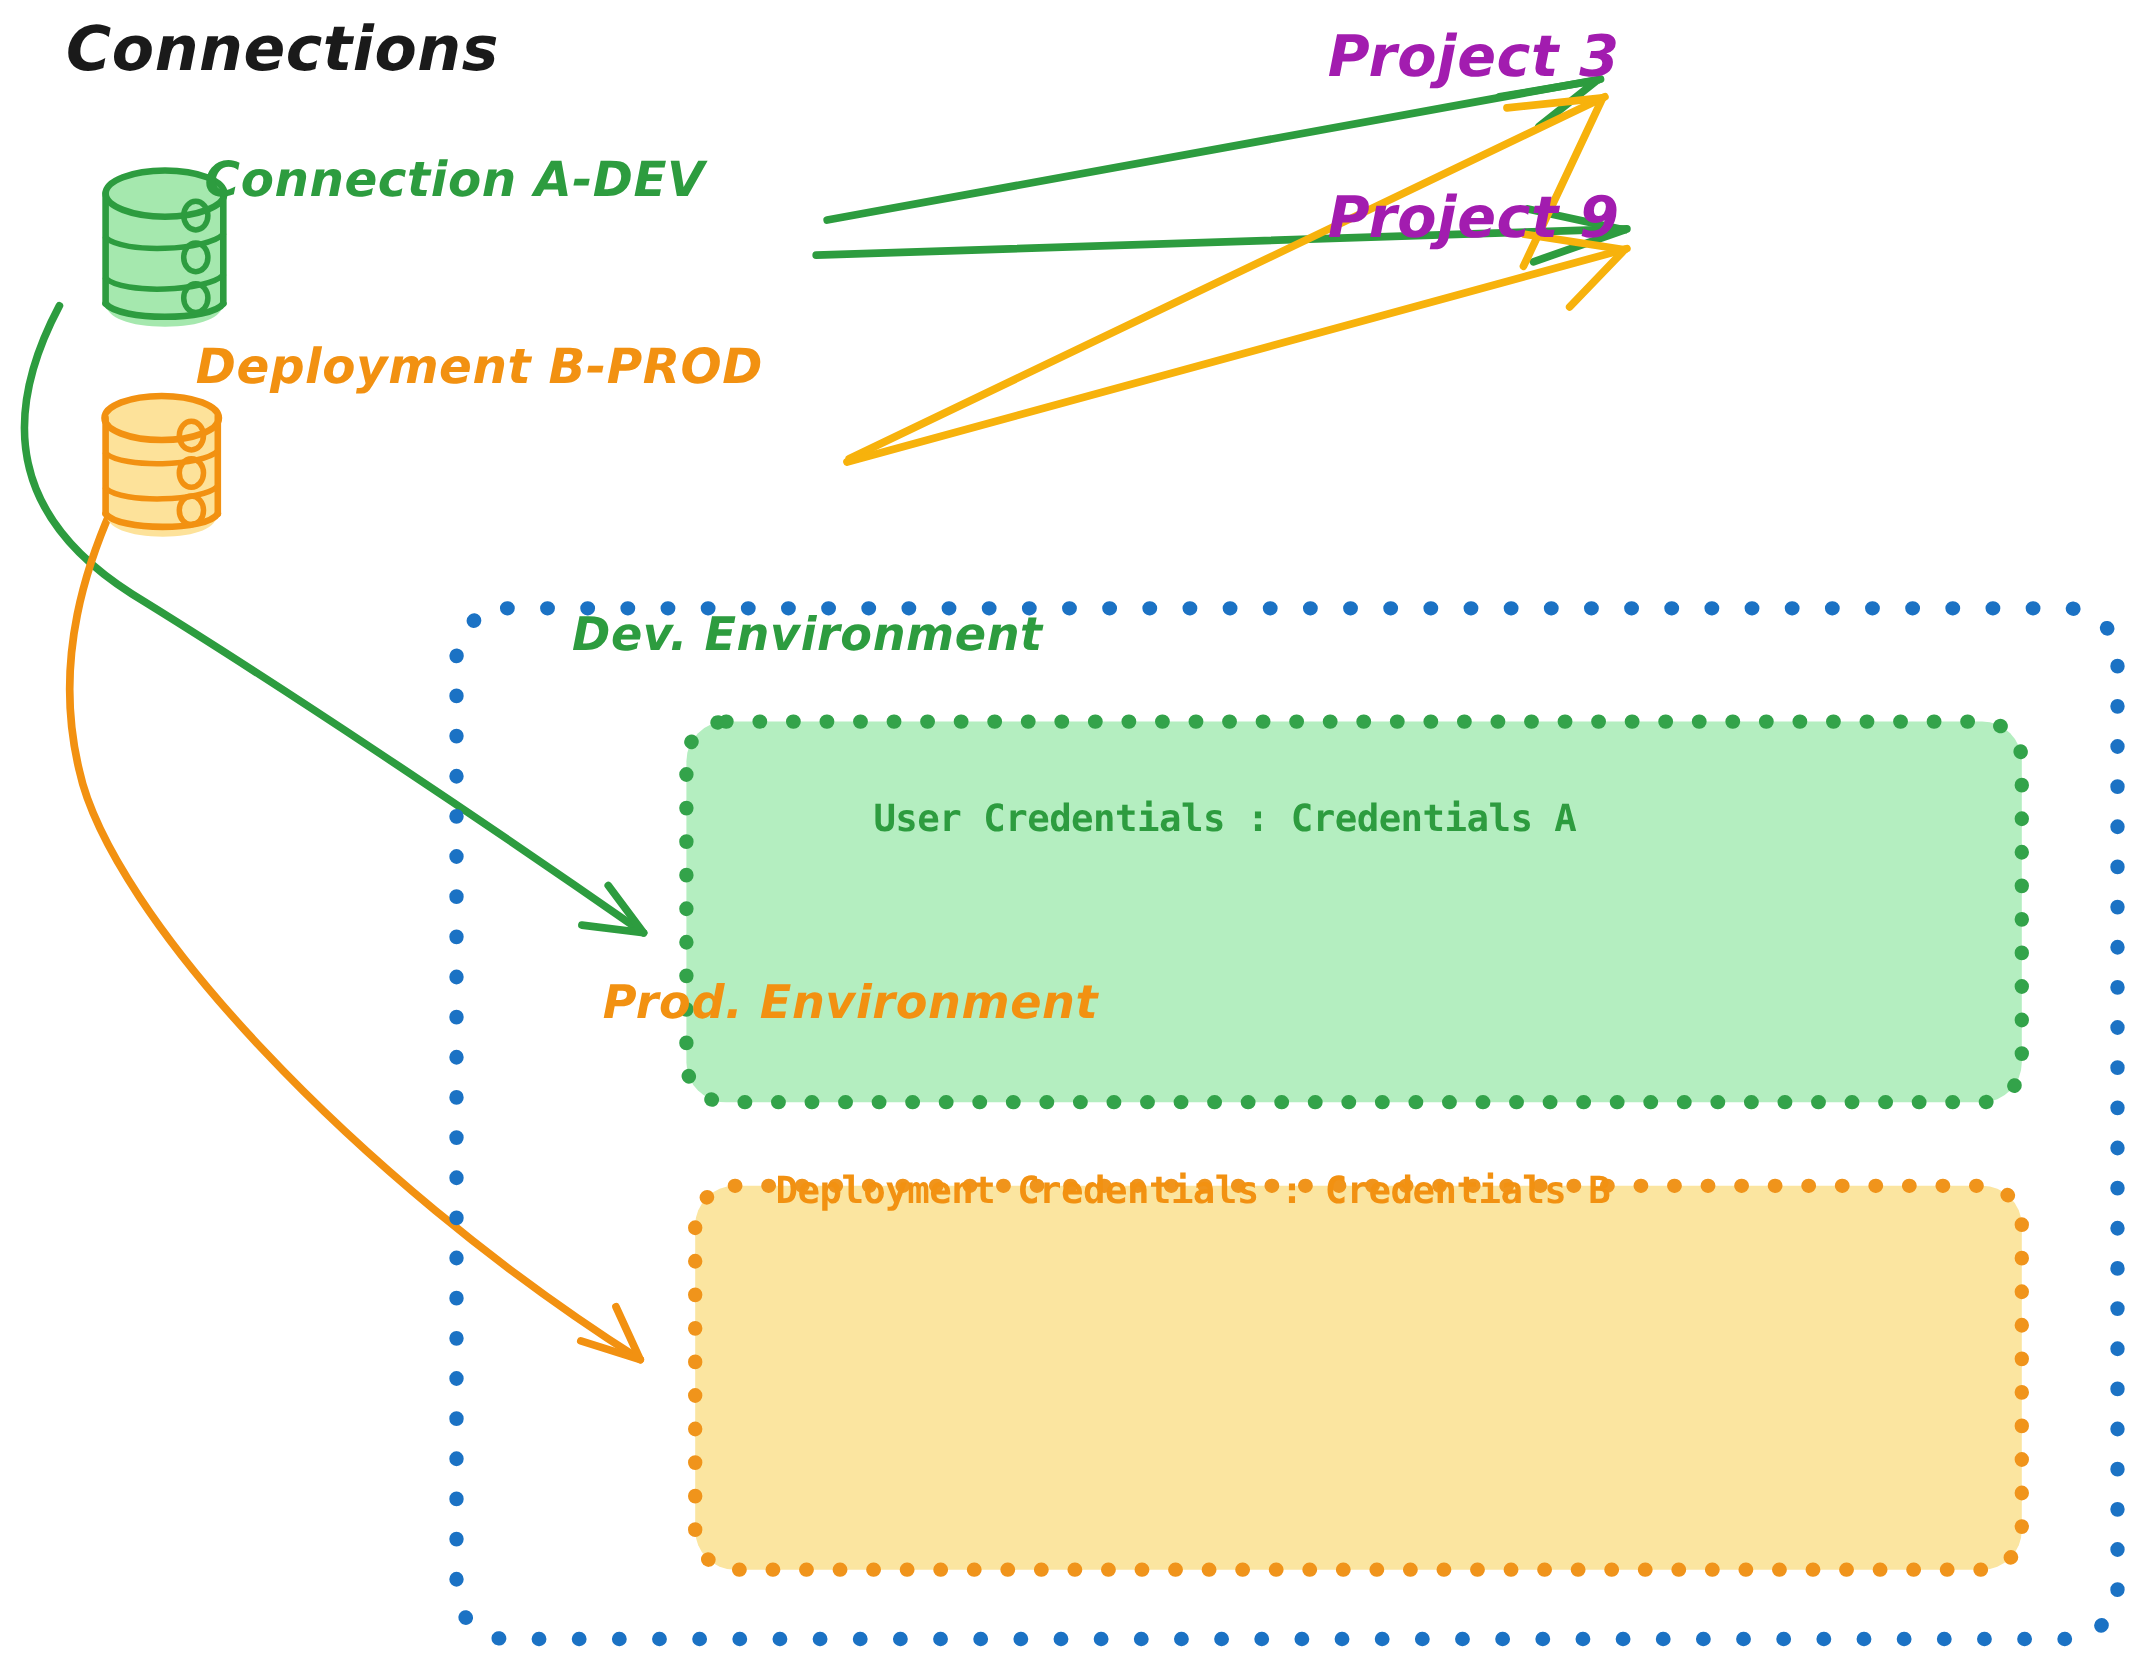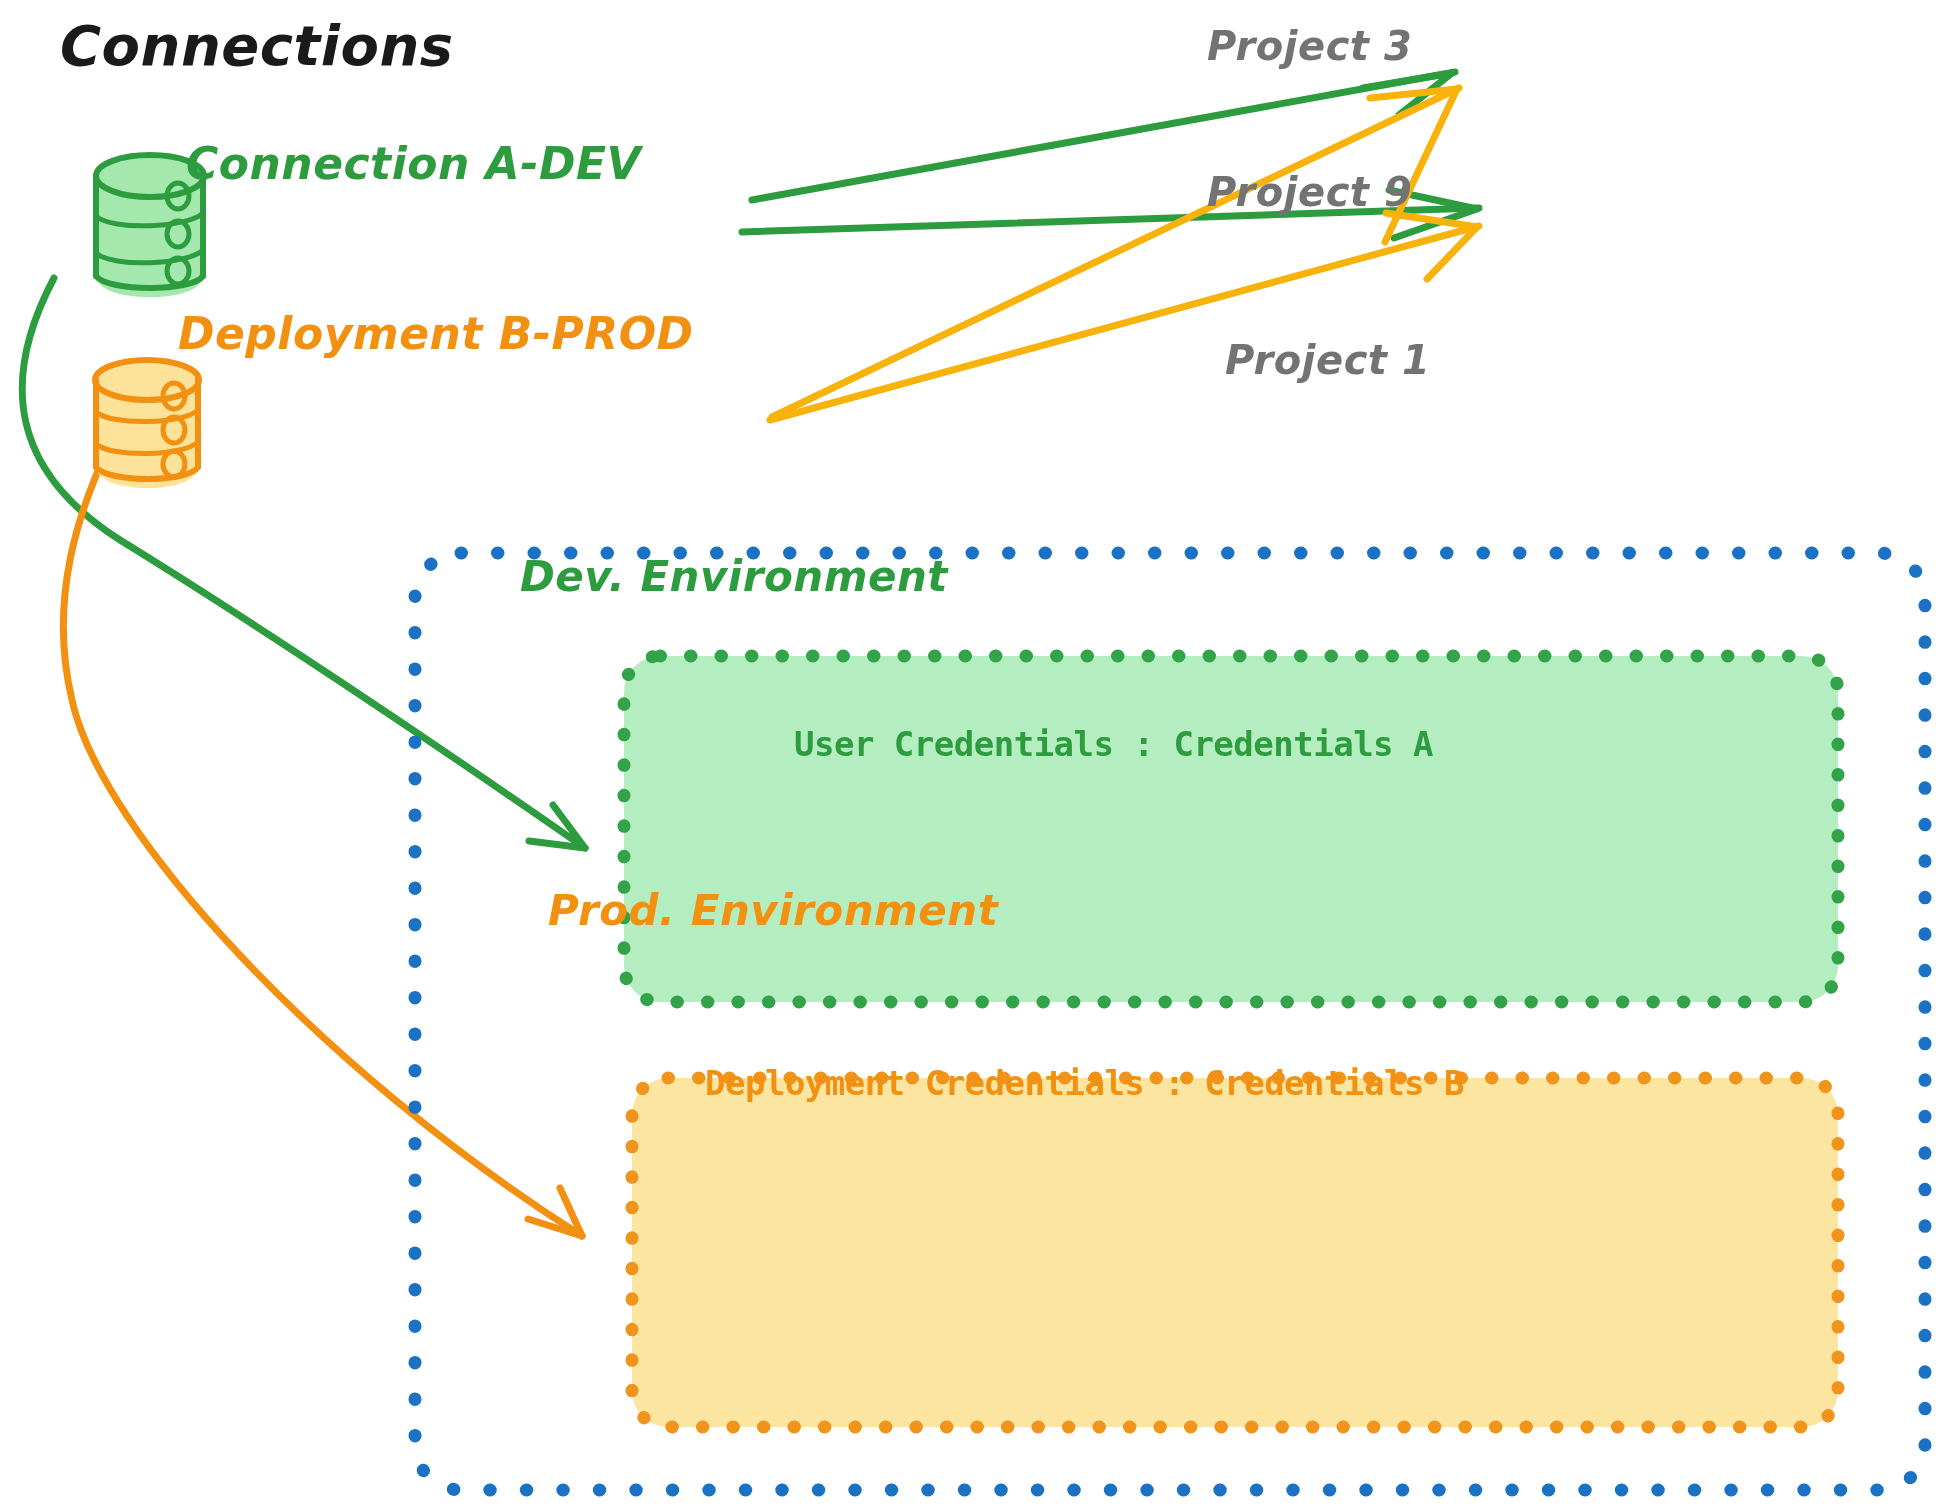--- a/index.html
+++ b/index.html
@@ -58,22 +58,22 @@
     font-weight: 600;
   }
   #conn-b-label {
     left: 178px;
     top: 312px;
     font-size: 44px;
     color: #f29111;
     font-weight: 600;
   }
   .proj {
-    font-size: 40px;
-    color: #737373;
+    font-size: 52px;
+    color: #a21caf;
     font-weight: 600;
   }
   #proj3 { left: 1207px; top: 26px; }
   #proj2 { left: 1207px; top: 172px; }
   #proj1 { left: 1225px; top: 340px; }
 
   #dev-title {
     left: 520px;
     top: 556px;
     font-size: 42px;
@@ -177,21 +177,20 @@
   </svg>
 
   <div class="lbl hand" id="title-connections">Connections</div>
 
   <div class="lbl hand" id="conn-a-label">Connection A-DEV</div>
 
   <div class="lbl hand" id="conn-b-label">Deployment B-PROD</div>
 
   <div class="lbl hand proj" id="proj3">Project 3</div>
   <div class="lbl hand proj" id="proj2">Project 9</div>
-  <div class="lbl hand proj" id="proj1">Project 1</div>
 
   <div class="lbl hand" id="dev-title">Dev. Environment</div>
   <div class="lbl mono" id="dev-cred">User Credentials : Credentials A</div>
 
   <div class="lbl hand" id="prod-title">Prod. Environment</div>
   <div class="lbl mono" id="prod-cred">Deployment Credentials : Credentials B</div>
 
 </div>
 
 </body></html>

